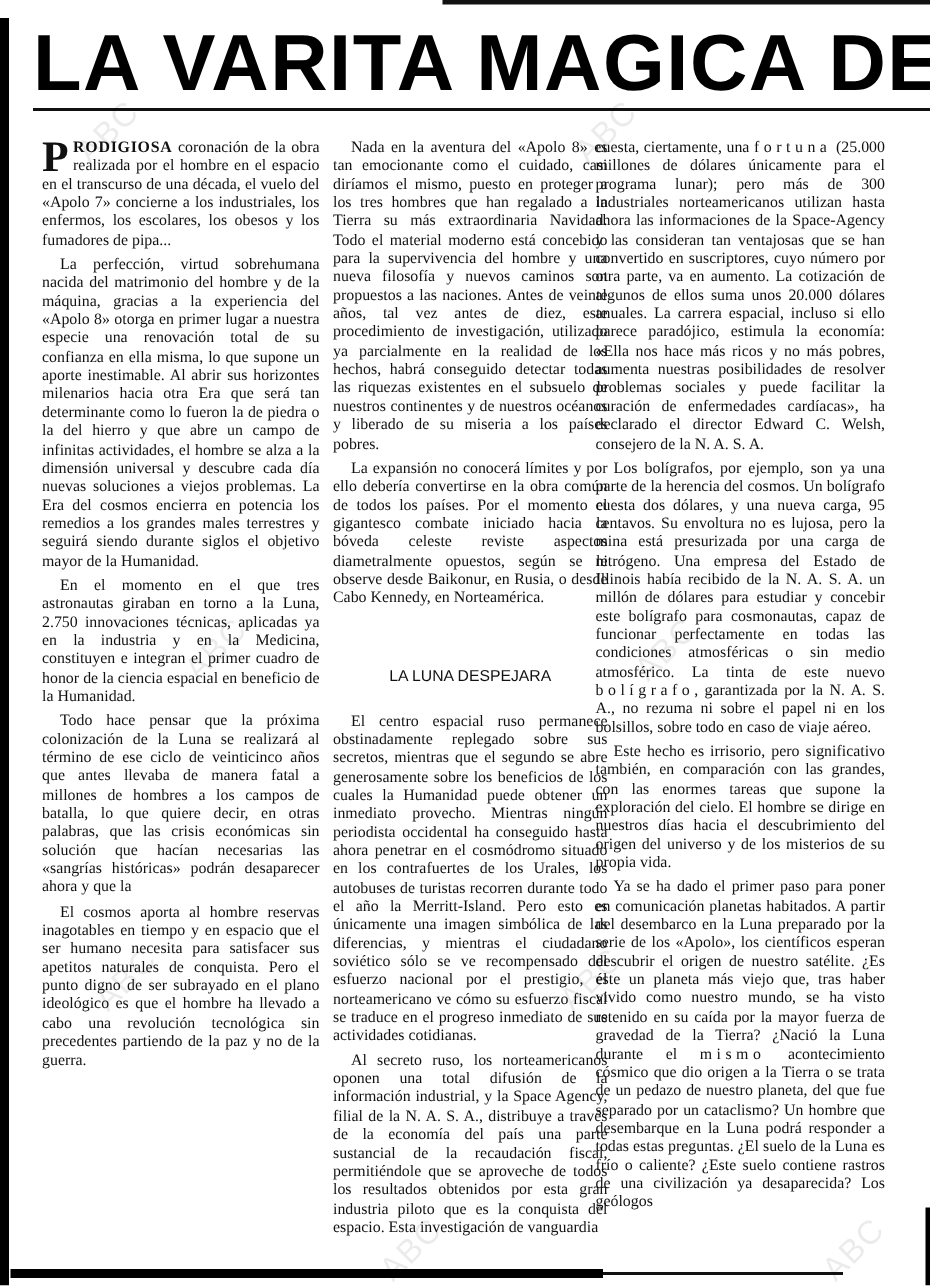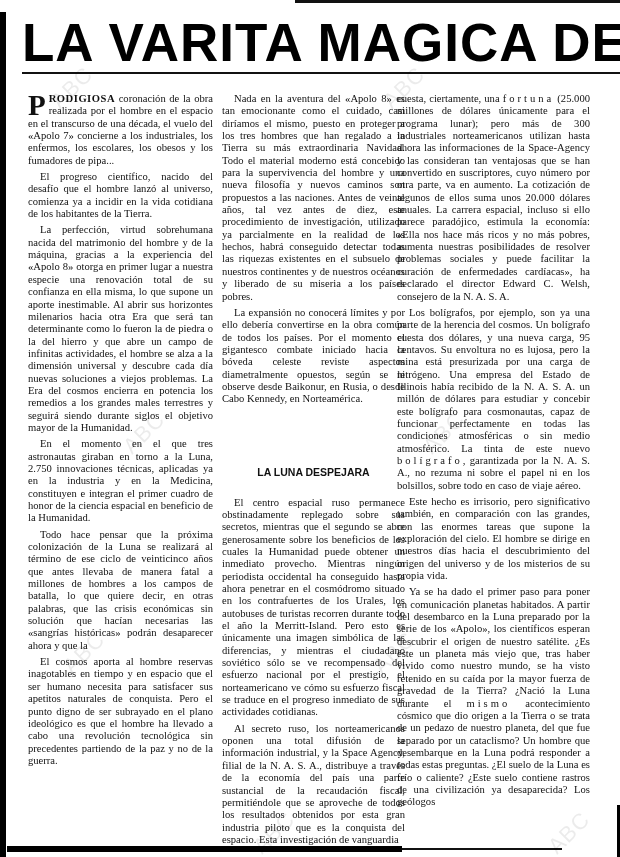--- a/index.html
+++ b/index.html
@@ -10,41 +10,40 @@
     .headline { position: absolute; left: 22px; top: 12px; width: 598px; margin: 0; font-family: "Liberation Sans", "DejaVu Sans", sans-serif; font-weight: 700; font-size: 53px; line-height: 62px; letter-spacing: 1px; white-space: nowrap; color: #000; }
     .head-rule { position: absolute; left: 22px; top: 72px; width: 598px; height: 2px; background: #111; }
     .col { position: absolute; top: 93px; font-size: 10.6px; line-height: 12.35px; text-align: justify; hyphens: auto; }
     .col p { margin: 0 0 4px 0; text-indent: 12px; }
     .col p.first { text-indent: 0; }
     .col1 { left: 28px; width: 185px; }
     .col2 { left: 222px; width: 183px; }
     .col3 { left: 397px; width: 193px; }
     .dropcap { float: left; font-size: 29px; line-height: 22px; font-weight: 700; margin: 1px 3px 0 0; }
     .lead-caps { letter-spacing: 0.5px; font-weight: 700; }
-    .subhead { text-align: center; font-family: "Liberation Sans", "DejaVu Sans", sans-serif; font-weight: 700; font-size: 10.5px; line-height: 17px; margin: 58px 0 16px 0; text-indent: 0; }
+    .subhead { text-align: center; font-family: "Liberation Sans", "DejaVu Sans", sans-serif; font-weight: 400; font-size: 10.5px; line-height: 17px; margin: 37px 0 16px 0; text-indent: 0; }
     .subhead div { text-indent: 0; }
     .page-num { position: absolute; left: 28px; top: 872px; font-family: "Liberation Sans", sans-serif; font-weight: 700; font-size: 10px; }
     .bottom-rule { position: absolute; left: 7px; top: 846px; width: 395px; height: 6px; background: #000; }
     .bottom-rule-thin { position: absolute; left: 402px; top: 848px; width: 160px; height: 2px; background: #111; }
     .watermark { position: absolute; font-family: "Liberation Sans", sans-serif; font-size: 22px; color: rgba(0,0,0,0.08); transform: rotate(-45deg); pointer-events: none; letter-spacing: 1px; }
     .spaced { letter-spacing: 3px; }
   </style>
 </head>
 <body>
 
 <div class="left-bar"></div>
 <div class="top-rule"></div>
 <div class="right-bar"></div>
 
 <h1 class="headline">LA VARITA MAGICA DE LA</h1>
 <div class="head-rule"></div>
 
 <div class="col col1">
   <p class="first"><span class="dropcap">P</span><span class="lead-caps">RODIGIOSA</span><span> coronación de la obra realizada por el hombre en el espacio en el transcurso de una década, el vuelo del «Apolo 7» concierne a los industriales, los enfermos, los escolares, los obesos y los fumadores de pipa...</span></p>
-  <p>El progreso científico, nacido del desafío que el hombre lanzó al universo, comienza ya a incidir en la vida cotidiana de los habitantes de la Tierra.</p>
   <p>La perfección, virtud sobrehumana nacida del matrimonio del hombre y de la máquina, gracias a la experiencia del «Apolo 8» otorga en primer lugar a nuestra especie una renovación total de su confianza en ella misma, lo que supone un aporte inestimable. Al abrir sus horizontes milenarios hacia otra Era que será tan determinante como lo fueron la de piedra o la del hierro y que abre un campo de infinitas actividades, el hombre se alza a la dimensión universal y descubre cada día nuevas soluciones a viejos problemas. La Era del cosmos encierra en potencia los remedios a los grandes males terrestres y seguirá siendo durante siglos el objetivo mayor de la Humanidad.</p>
   <p>En el momento en el que tres astronautas giraban en torno a la Luna, 2.750 innovaciones técnicas, aplicadas ya en la industria y en la Medicina, constituyen e integran el primer cuadro de honor de la ciencia espacial en beneficio de la Humanidad.</p>
   <p>Todo hace pensar que la próxima colonización de la Luna se realizará al término de ese ciclo de veinticinco años que antes llevaba de manera fatal a millones de hombres a los campos de batalla, lo que quiere decir, en otras palabras, que las crisis económicas sin solución que hacían necesarias las «sangrías históricas» podrán desaparecer ahora y que la</p>
   <p>El cosmos aporta al hombre reservas inagotables en tiempo y en espacio que el ser humano necesita para satisfacer sus apetitos naturales de conquista. Pero el punto digno de ser subrayado en el plano ideológico es que el hombre ha llevado a cabo una revolución tecnológica sin precedentes partiendo de la paz y no de la guerra.</p>
 </div>
 
 <div class="col col2">
   <p>Nada en la aventura del «Apolo 8» es tan emocionante como el cuidado, casi diríamos el mismo, puesto en proteger a los tres hombres que han regalado a la Tierra su más extraordinaria Navidad. Todo el material moderno está concebido para la supervivencia del hombre y una nueva filosofía y nuevos caminos son propuestos a las naciones. Antes de veinte años, tal vez antes de diez, este procedimiento de investigación, utilizado ya parcialmente en la realidad de los hechos, habrá conseguido detectar todas las riquezas existentes en el subsuelo de nuestros continentes y de nuestros océanos y liberado de su miseria a los países pobres.</p>
   <p>La expansión no conocerá límites y por ello debería convertirse en la obra común de todos los países. Por el momento el gigantesco combate iniciado hacia la bóveda celeste reviste aspectos diametralmente opuestos, según se le observe desde Baikonur, en Rusia, o desde Cabo Kennedy, en Norteamérica.</p>
   <div class="subhead">

